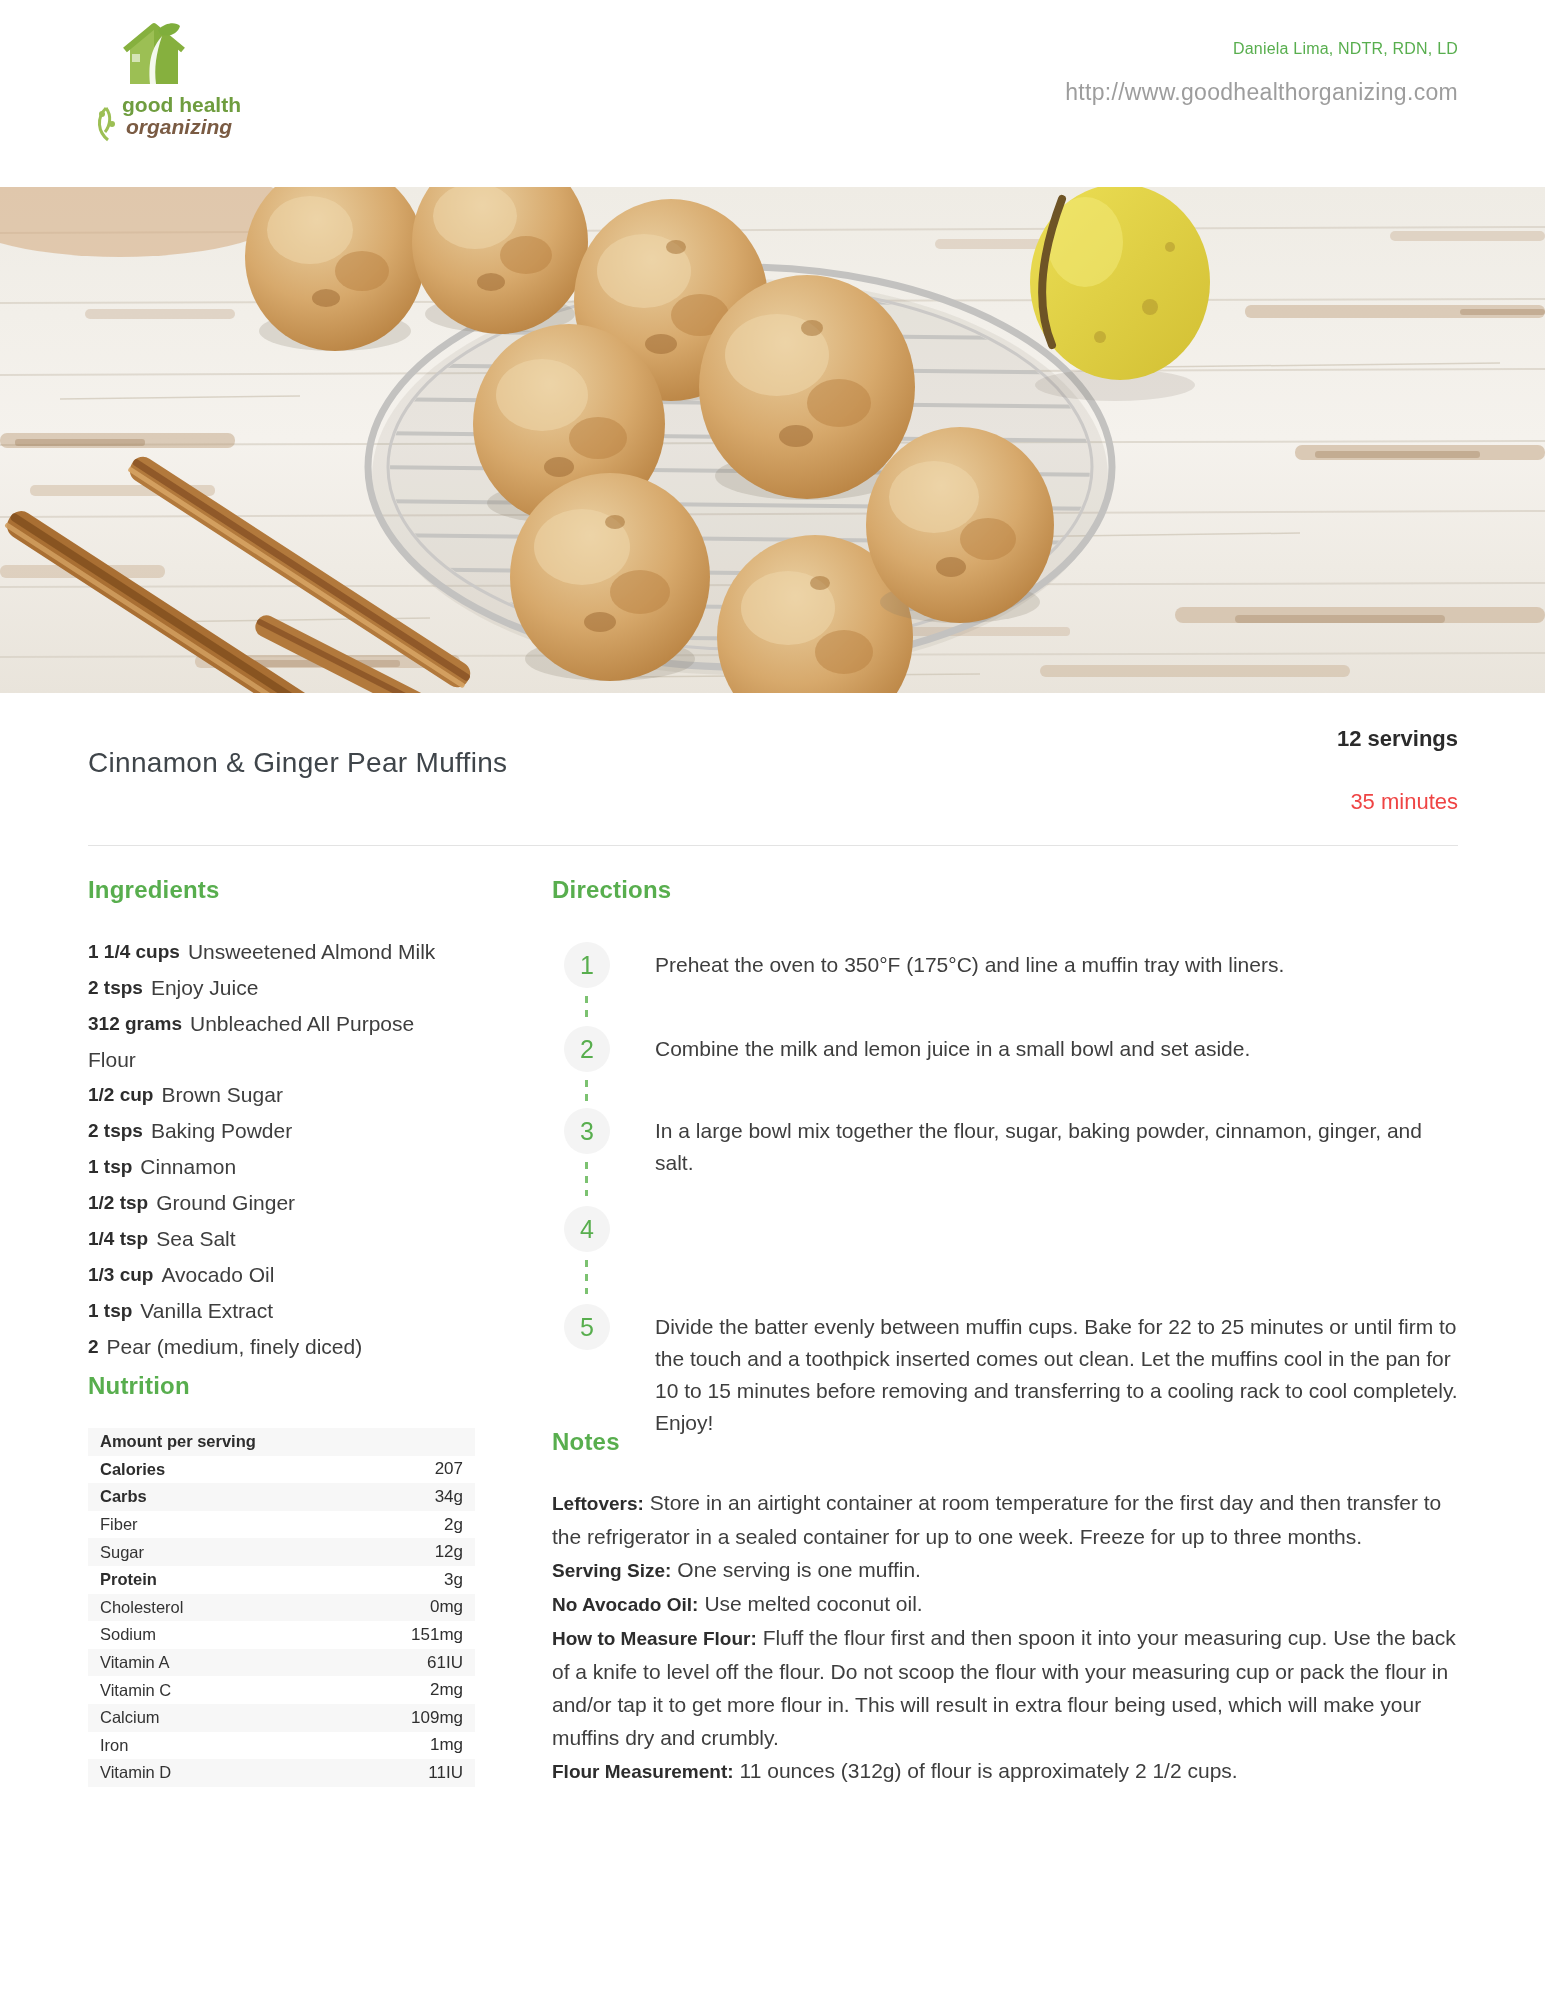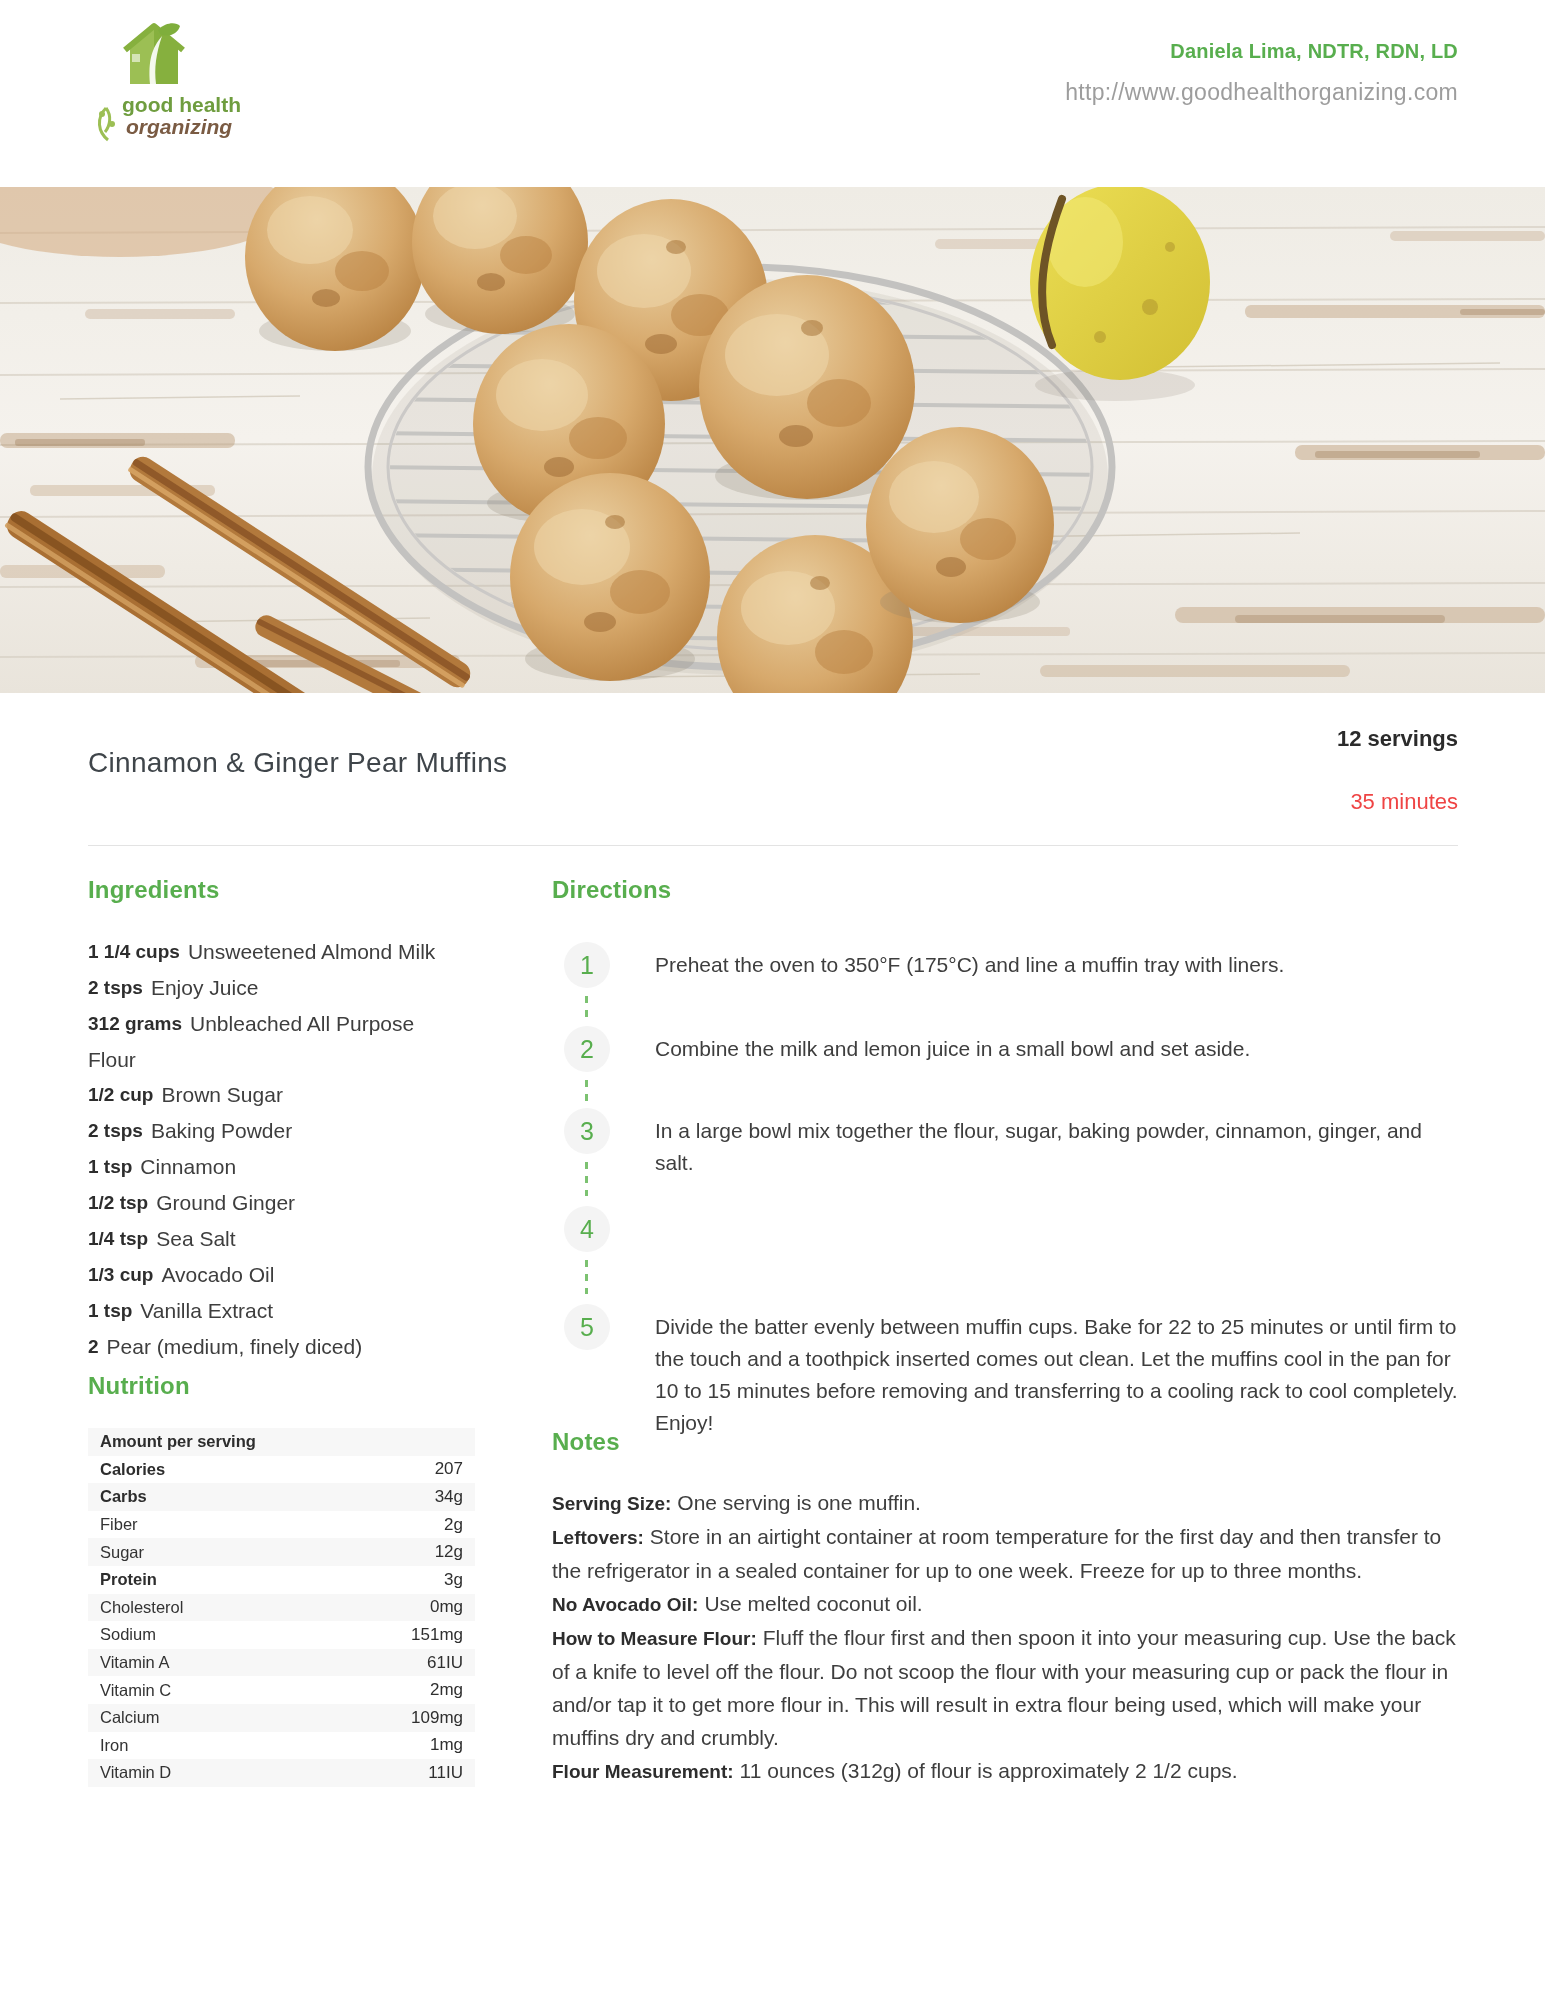--- a/index.html
+++ b/index.html
@@ -2,21 +2,21 @@
 <html><head>
 <meta charset="utf-8">
 <style>
   :root{ --accent:#58ae4e; }
   html,body{margin:0;padding:0;background:#ffffff;}
   body{font-family:"Liberation Sans",sans-serif;color:#3e3e3e;}
   .page{position:relative;width:1545px;height:2000px;background:#fff;overflow:hidden;}
 
   
   .logo{position:absolute;left:92px;top:20px;width:160px;height:122px;}
-  .credit{position:absolute;top:40px;right:87px;font-size:20px;font-weight:700;color:var(--accent);letter-spacing:.2px;}
+  .credit{position:absolute;top:40px;right:87px;font-size:16px;font-weight:400;color:var(--accent);letter-spacing:.2px;}
   .site{position:absolute;top:79px;right:87px;font-size:23px;color:#9d9d9d;letter-spacing:.3px;}
 
   
   .hero{position:absolute;top:187px;left:0;width:1545px;height:506px;}
 
   
   .servings{position:absolute;top:726px;right:87px;font-size:22px;font-weight:700;color:#2b2b2b;}
   .title{position:absolute;top:747px;left:88px;font-size:28px;color:#3f454a;letter-spacing:.3px;}
   .minutes{position:absolute;top:789px;right:87px;font-size:22px;color:#ef4444;}
   .divider{position:absolute;top:845px;left:88px;width:1370px;border-top:1px solid #e3e3e3;}
@@ -336,20 +336,20 @@
   </div>
   <div class="connector" style="top:1260px;height:34px;"></div>
 
   <div class="step" style="top:1304px;">
     <div class="step-num">5</div>
     <div class="step-text">Divide the batter evenly between muffin cups. Bake for 22 to 25 minutes or until firm to the touch and a toothpick inserted comes out clean. Let the muffins cool in the pan for 10 to 15 minutes before removing and transferring to a cooling rack to cool completely. Enjoy!</div>
   </div>
 
   <div class="sec-head" style="left:552px;top:1428px;">Notes</div>
   <div class="notes-block">
+    <p><span class="note-label">Leftovers:</span><span>Store in an airtight container at room temperature for the first day and then transfer to the refrigerator in a sealed container for up to one week. Freeze for up to three months.</span></p>
     <p><span class="note-label">Serving Size:</span><span>One serving is one muffin.</span></p>
-    <p><span class="note-label">Leftovers:</span><span>Store in an airtight container at room temperature for the first day and then transfer to the refrigerator in a sealed container for up to one week. Freeze for up to three months.</span></p>
     <p><span class="note-label">No Avocado Oil:</span><span>Use melted coconut oil.</span></p>
     <p><span class="note-label">How to Measure Flour:</span><span>Fluff the flour first and then spoon it into your measuring cup. Use the back of a knife to level off the flour. Do not scoop the flour with your measuring cup or pack the flour in and/or tap it to get more flour in. This will result in extra flour being used, which will make your muffins dry and crumbly.</span></p>
     <p><span class="note-label">Flour Measurement:</span><span>11 ounces (312g) of flour is approximately 2 1/2 cups.</span></p>
   </div>
 
 </div>
 
 </body></html>

